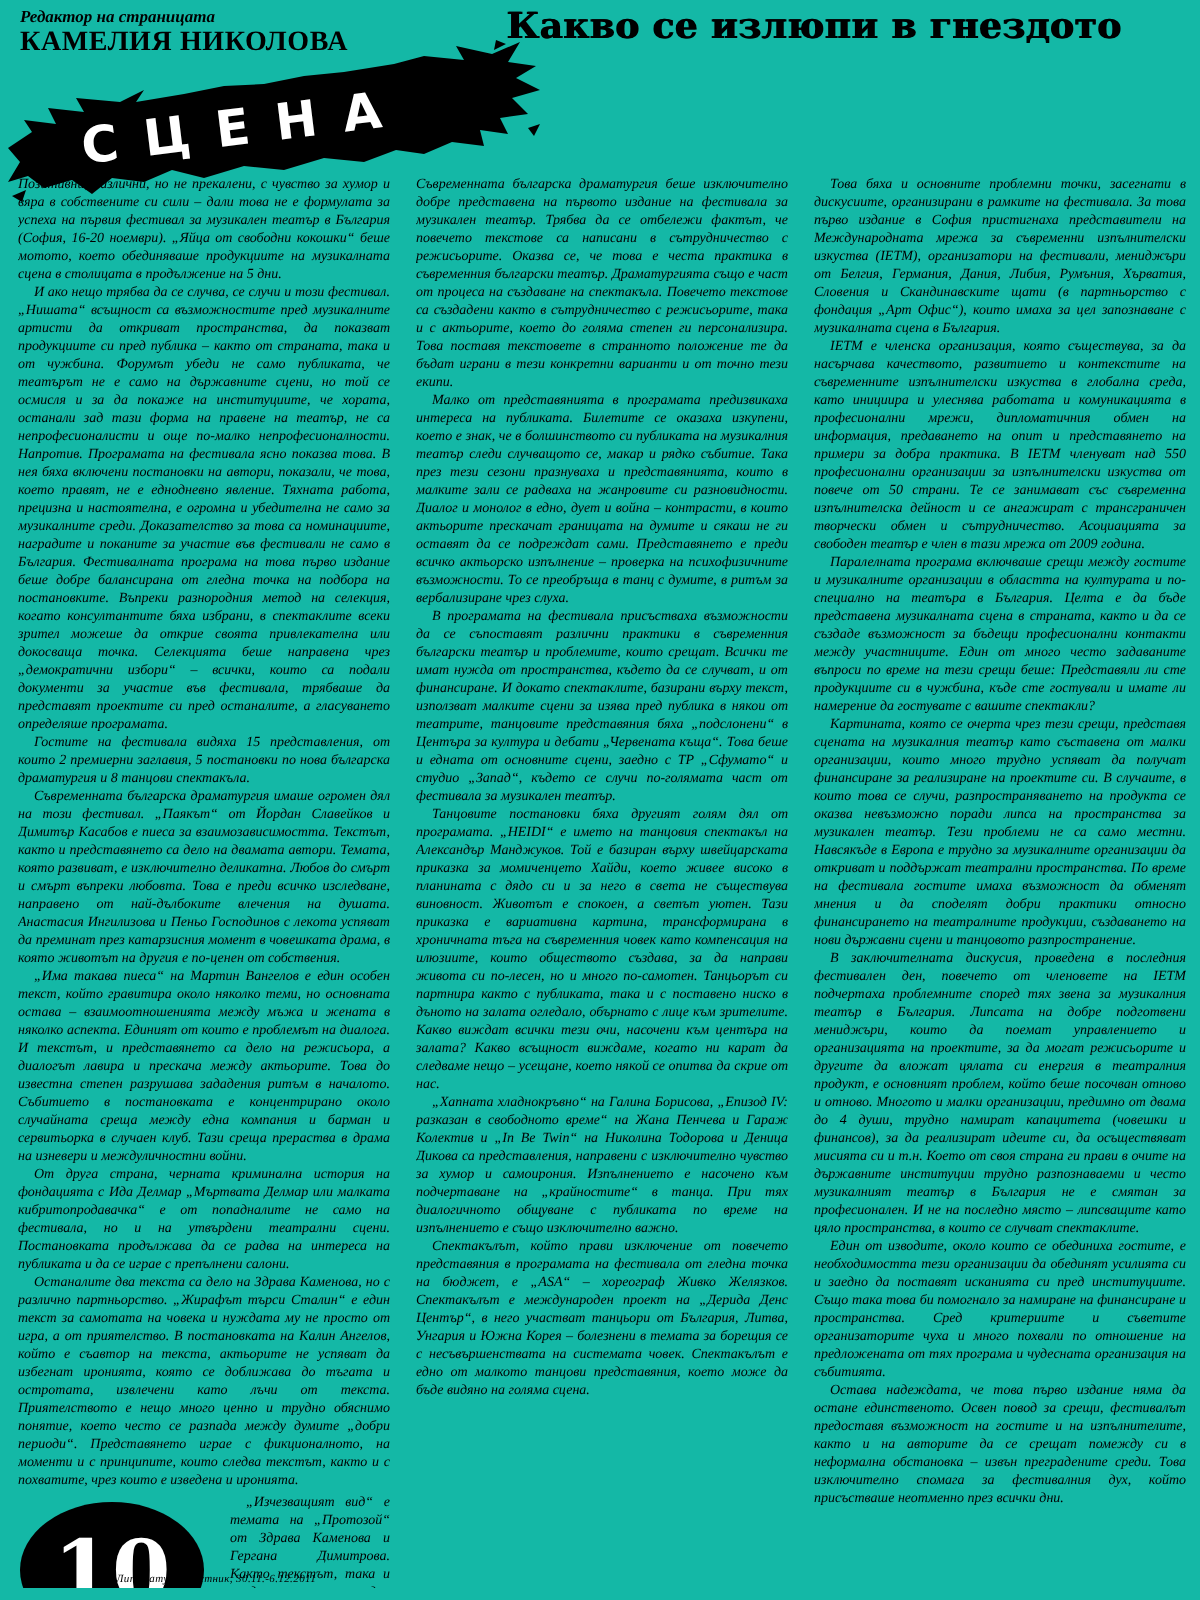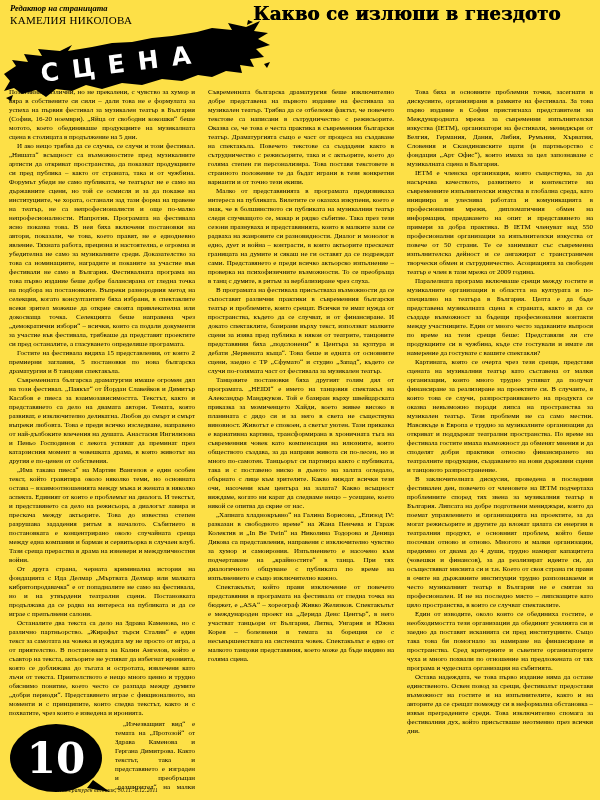--- a/index.html
+++ b/index.html
@@ -1,39 +1,39 @@
 <!DOCTYPE html>
 <html><head>
 <meta charset="utf-8">
 <style>
   html,body{margin:0;padding:0;background:#e9e9e9;}
   .page{
-    position:relative;width:600px;height:800px;background:#fde047;
+    position:relative;width:600px;height:800px;background:#14b8a6;
     overflow:hidden;color:#000;font-family:"Liberation Serif",serif;
   }
   
   .editor-block{position:absolute;left:10px;top:4px;width:200px;line-height:1.15;}
   .editor-label{font-size:8.5px;font-style:italic;font-weight:bold;}
-  .editor-name{font-size:11px;font-weight:normal;letter-spacing:.3px;}
+  .editor-name{font-size:14px;font-weight:bold;letter-spacing:.3px;}
   .banner{position:absolute;left:2px;top:18px;width:272px;height:86px;}
   .headline{
     position:absolute;left:253px;top:4px;width:344px;
     font-family:"DejaVu Serif",serif;font-weight:bold;
     font-size:18px;line-height:1.12;letter-spacing:.2px;
     text-shadow:.6px 0 0 #000;
   }
   
   .columns{
     position:absolute;left:9px;top:88px;width:584px;height:706px;
     display:flex;gap:13px;overflow:hidden;
   }
   .col{width:186px;height:100%;overflow:hidden;}
   .col p{
     margin:0;font-size:7px;line-height:9px;text-align:justify;
-    text-indent:8px;
+    font-style:italic;text-indent:8px;
   }
   .col p.lead{text-indent:0;}
   
   .bubble-wrap{margin-top:2px;}
   .bubble-float{float:left;width:102px;height:80px;margin:2px 4px 0 0;position:relative;}
   .bubble-float svg{display:block;}
   .issue-info{
     position:absolute;left:58px;top:787px;font-size:5.5px;font-style:italic;
     white-space:nowrap;letter-spacing:.2px;
   }

